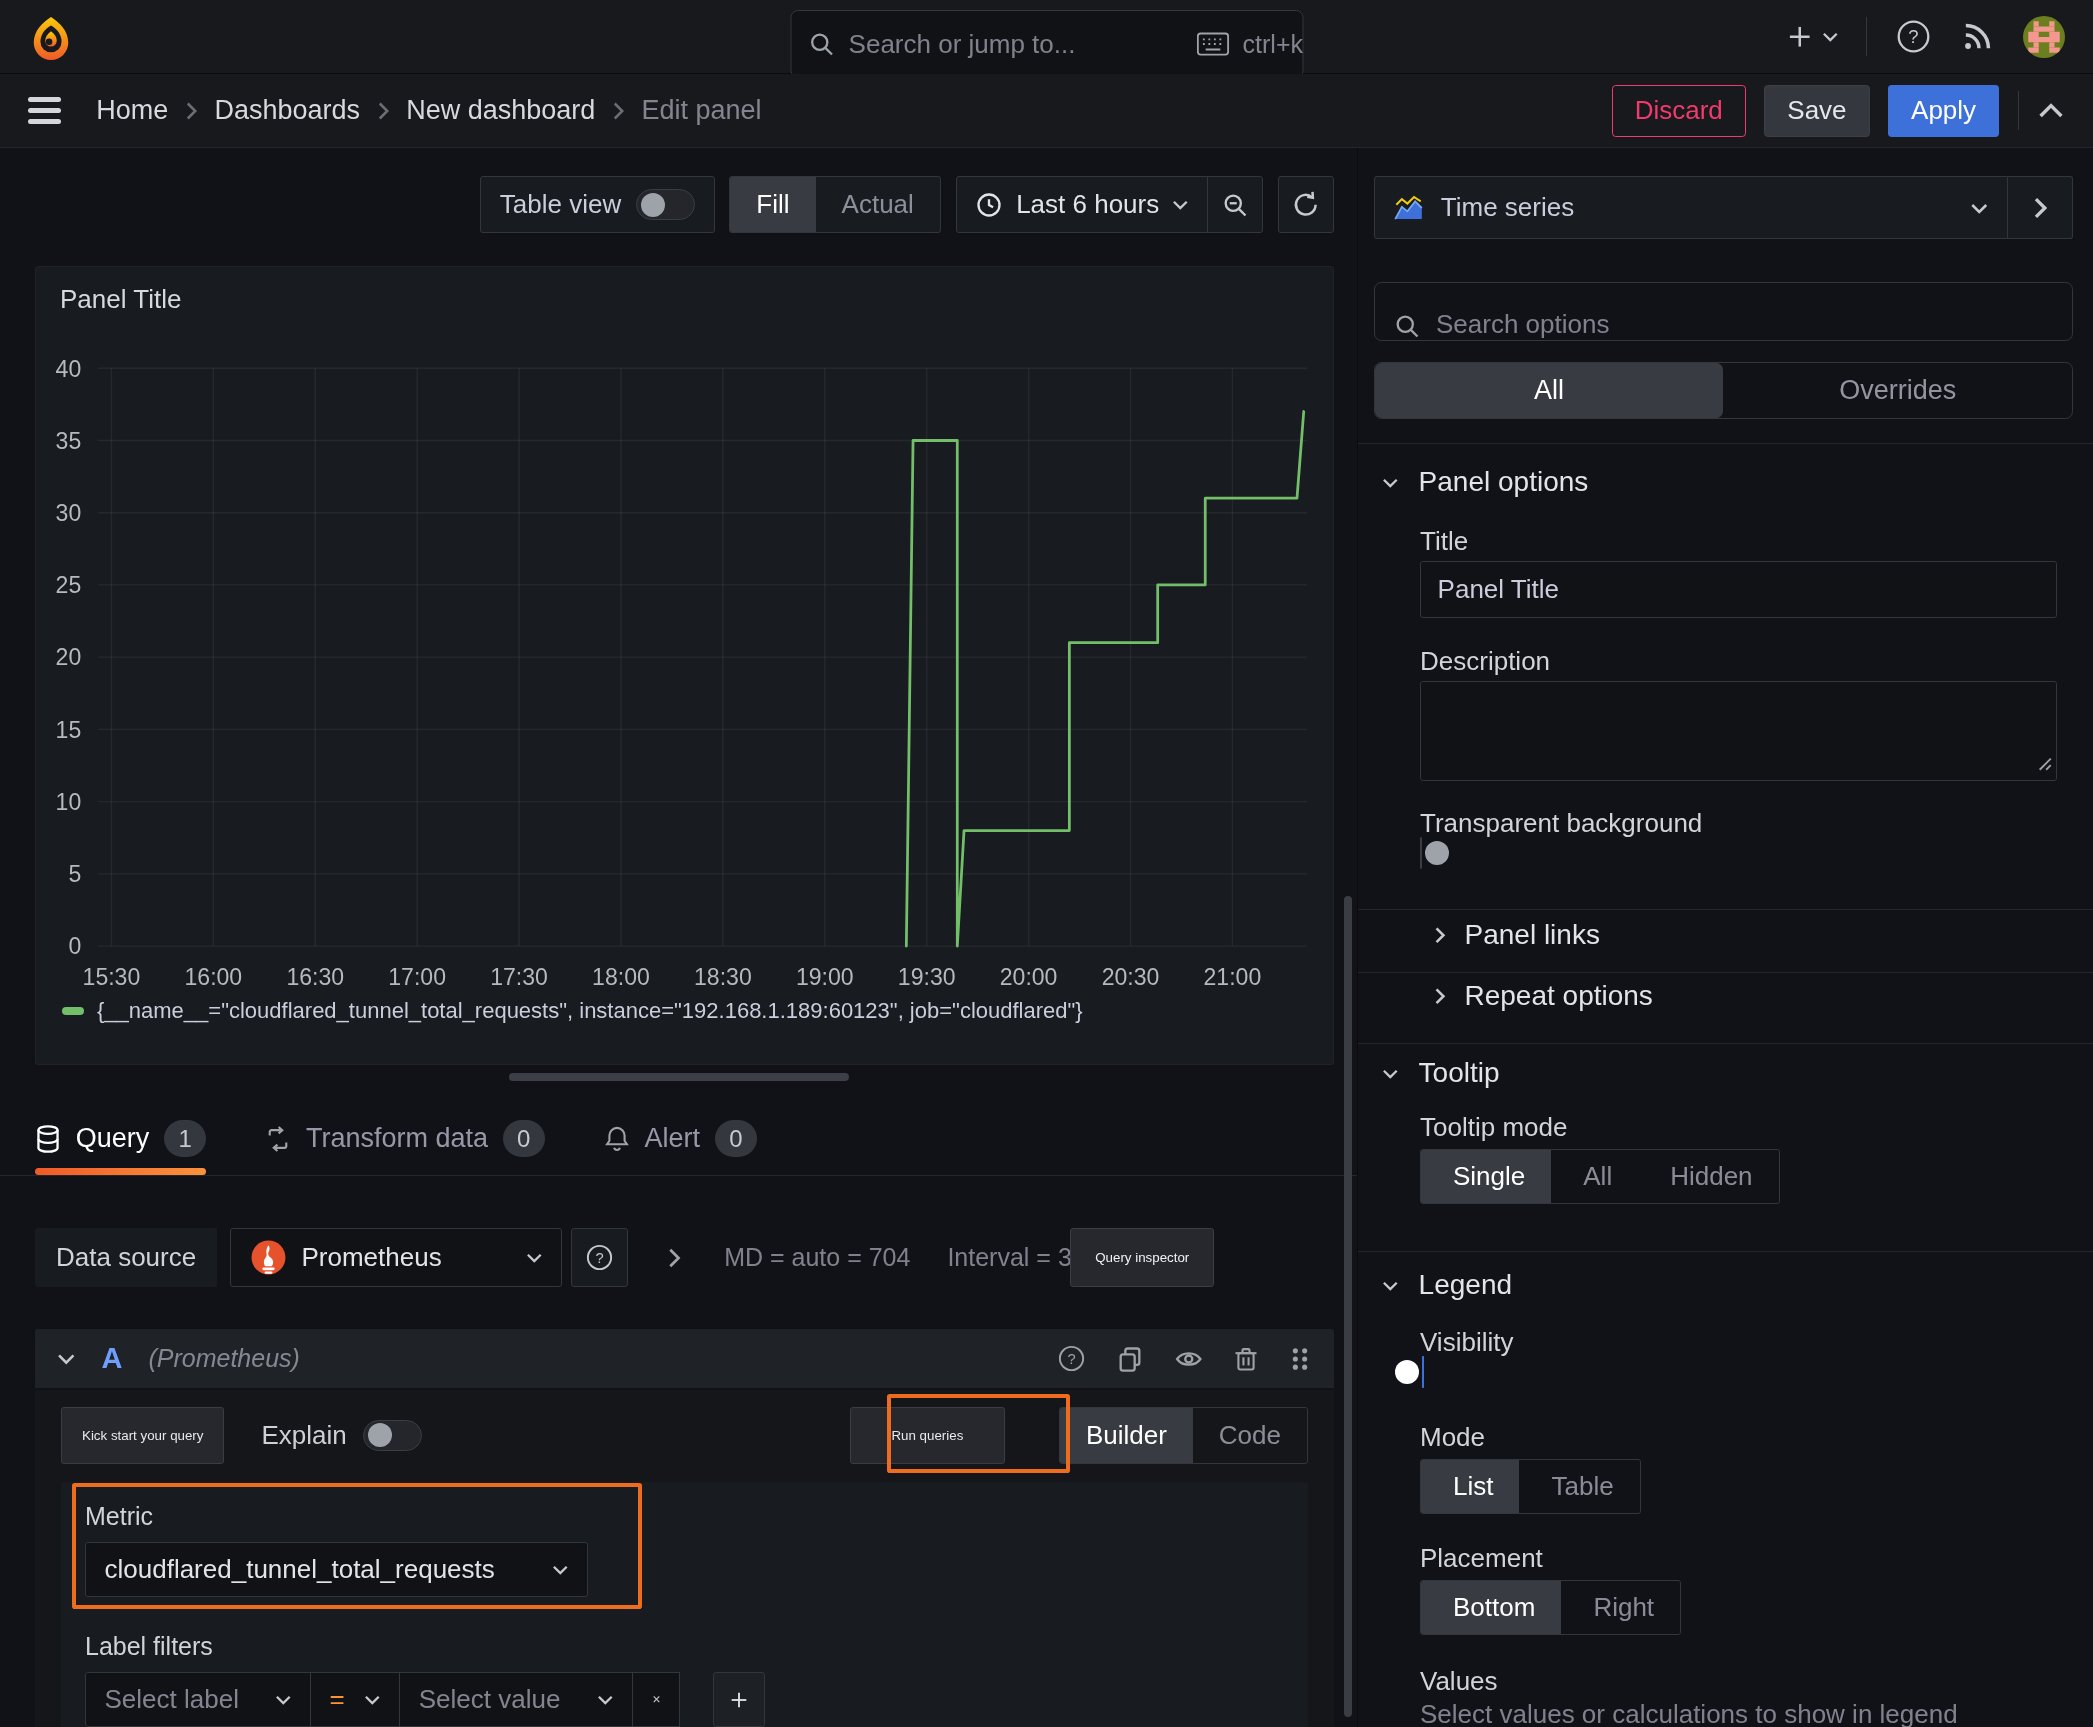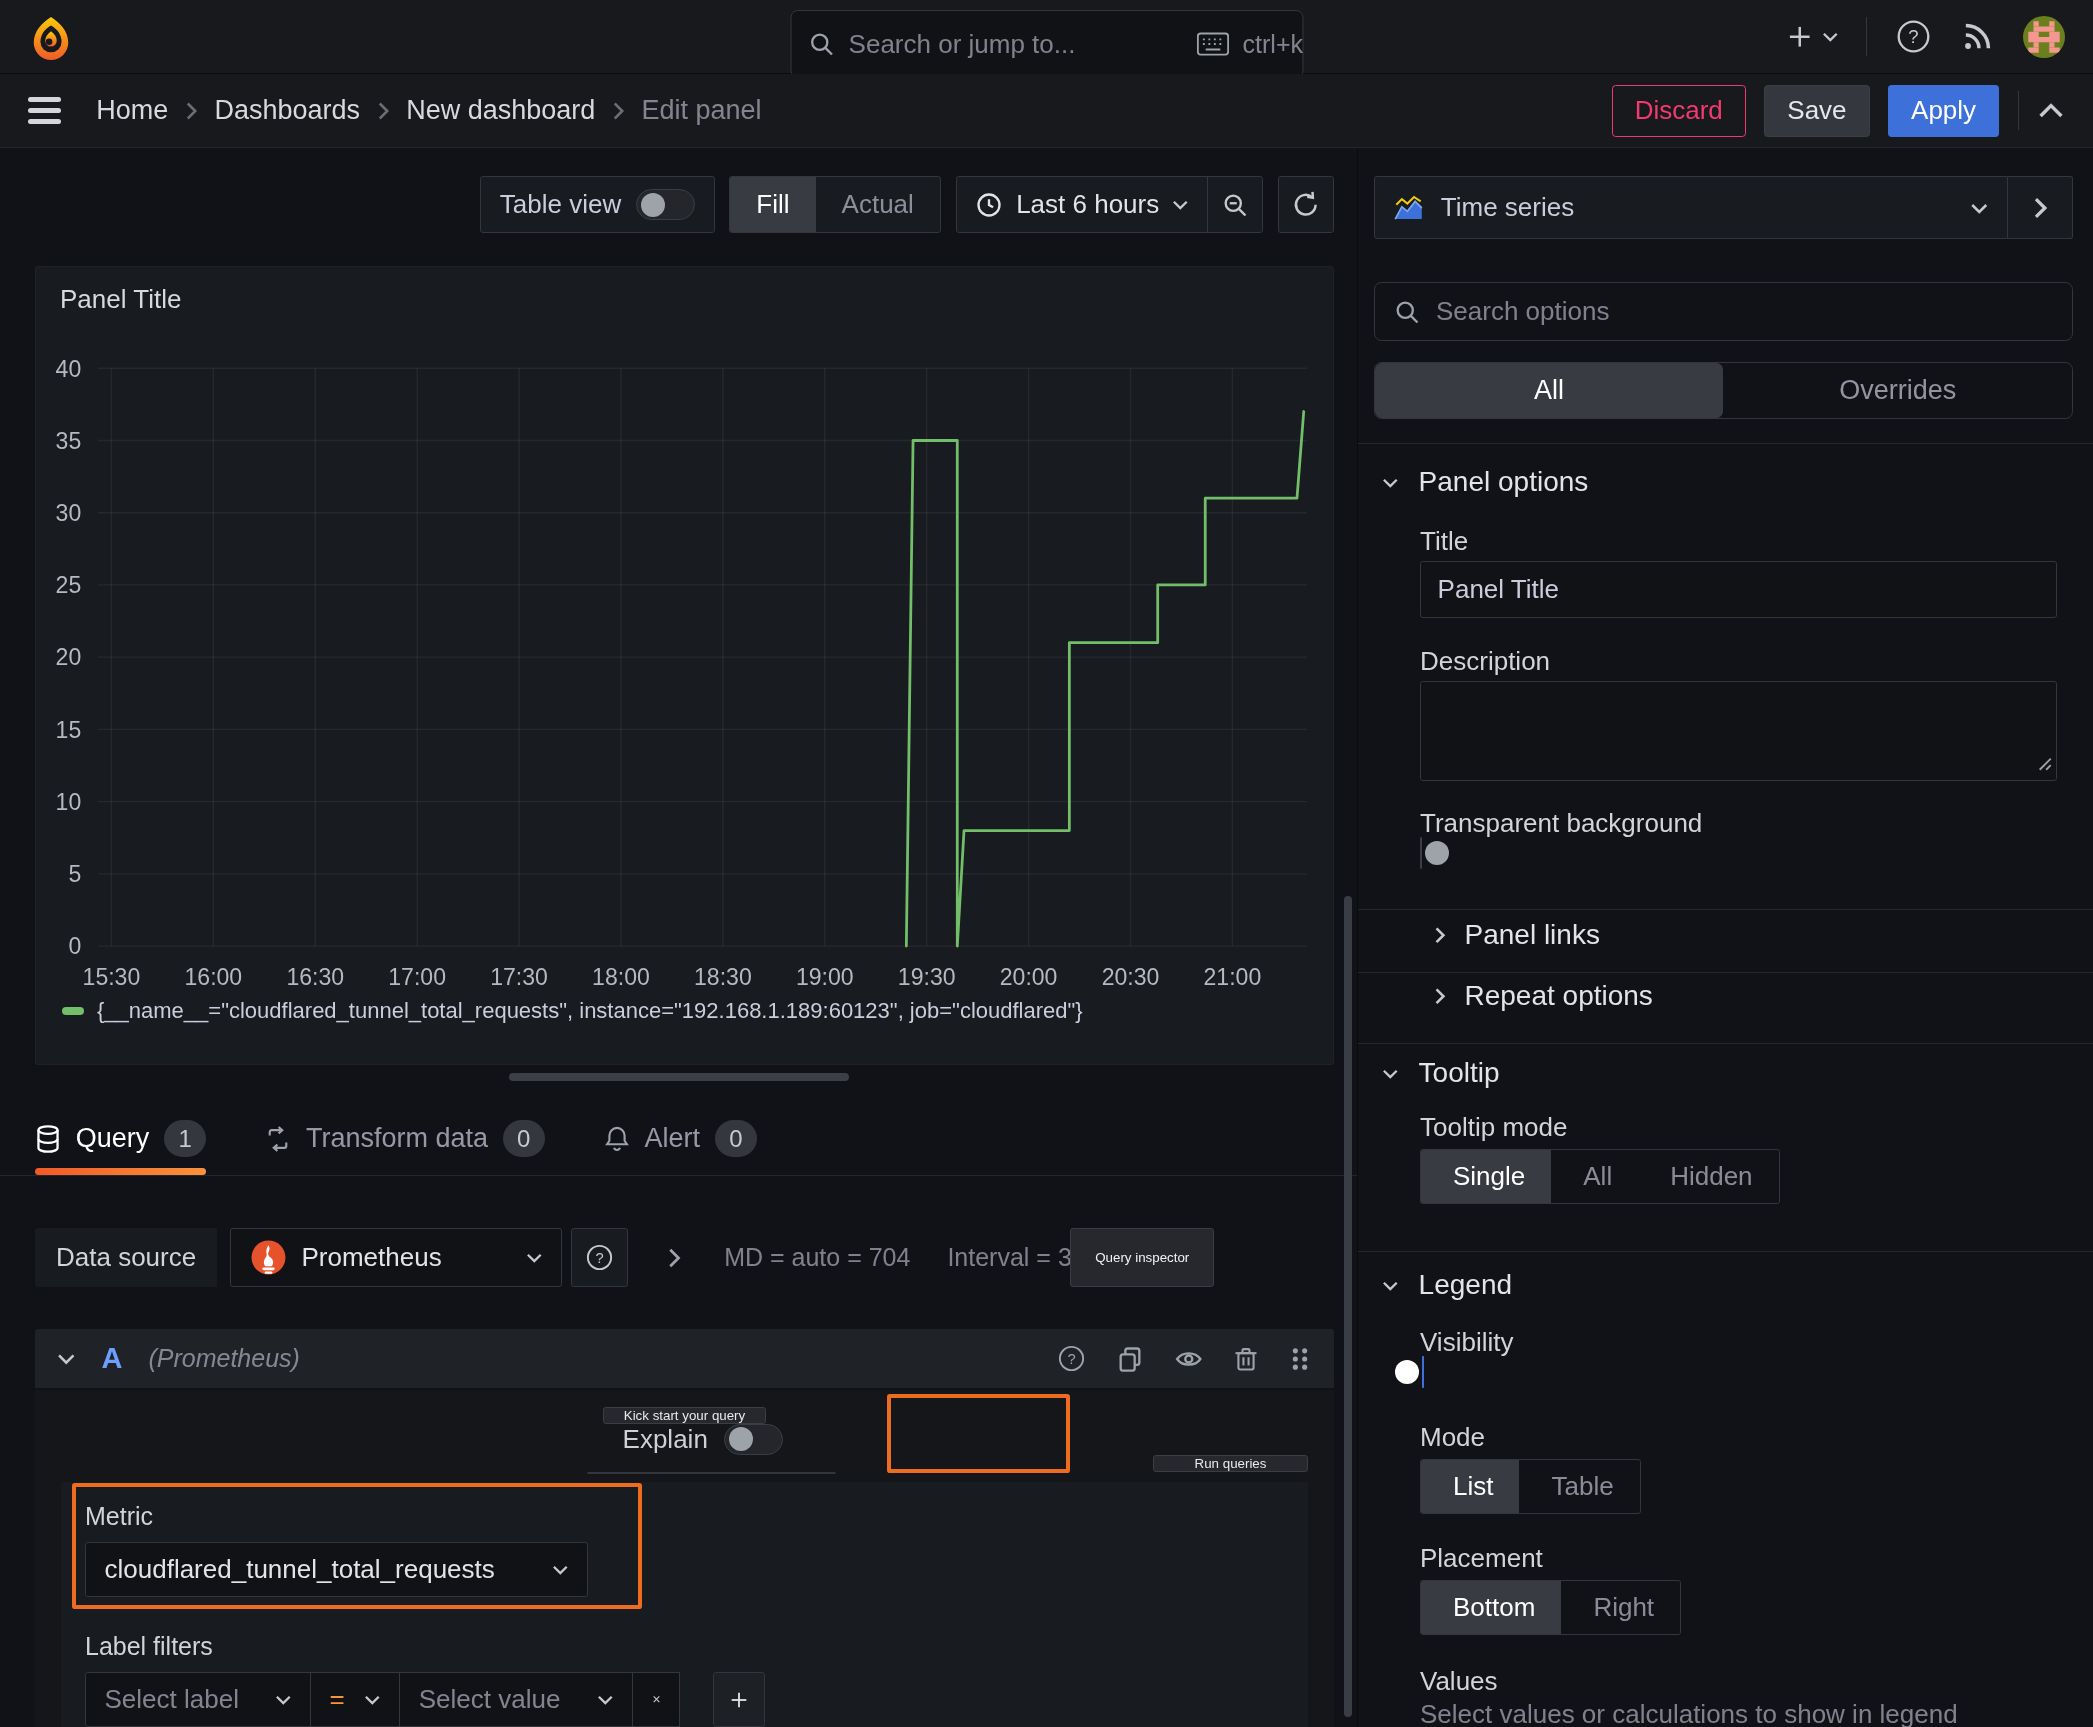--- a/index.html
+++ b/index.html
@@ -110,21 +110,21 @@
 
   
   .query-card { position:absolute; top:1181px; left:35px; width:1299px; bottom:0; }
   .qa-header { height:59px; background:#1f2226; display:flex; align-items:center; padding:0 22px; gap:26px;
                border-radius:2.8px 2.8px 0 0; }
   .qa-letter { color:#6e9fff; font-size:29px; font-weight:600; cursor:pointer; }
   .qa-source { color:rgba(204,204,220,0.6); font-style:italic; font-size:25px; }
   .qa-icons { margin-left:auto; display:flex; align-items:center; gap:29.5px; color:#9ea2a9; }
   .qa-icons > * { cursor:pointer; }
   .qa-body { position:absolute; top:61px; left:0; right:0; bottom:0; background:#141619; padding:16.6px 26px; }
-  .kick-row { display:flex; align-items:center; height:57px;flex-direction:column; }
+  .kick-row { display:flex; align-items:center; height:57px; }
   .kick-btn { background:#26282e; border:0.9px solid #3a3d44; border-radius:2.8px; height:57px;
               display:flex; align-items:center; padding:0 20px; cursor:pointer; color:#e8e9ec; }
   .explain { display:flex; align-items:center; gap:16.6px; margin-left:37px; color:#cfd0d6; }
   .run-btn { margin-left:auto; width:155px; justify-content:center; }
   .bc-group { margin-left:54px; background:#141619; border:0.9px solid #33363d; border-radius:2.8px;
               height:57px; display:flex; overflow:hidden; }
   .metric-block { margin-top:18.5px; background:#181b1f; border-radius:2.8px; padding:20px 24px 24px; }
   .fld-label { font-size:25px; color:#d3d4da; margin-bottom:11px; }
   .metric-select { width:503px; justify-content:space-between; height:55px; }
   .lf-label { margin-top:35px; }
@@ -145,21 +145,21 @@
                  background:#3a3d44; border-radius:4.6px; cursor:grab; }
 
   
   .rp-abs { position:absolute; }
   .ts-row { top:28px; left:15.7px; right:20px; height:63px; display:flex; }
   .ts-select { flex:1; background:#181b1f; border:0.9px solid #33363d; border-radius:2.8px 0 0 2.8px;
                display:flex; align-items:center; gap:16.6px; padding:0 18.5px; cursor:pointer; }
   .ts-arrow { width:65px; background:#181b1f; border:0.9px solid #33363d; border-left:none;
               border-radius:0 2.8px 2.8px 0; display:flex; align-items:center; justify-content:center; cursor:pointer; color:#c7c9cf; }
   .opt-search { top:134px; left:15.7px; right:20px; height:59px; border:0.9px solid #33363d; border-radius:7.4px;
-                display:flex; align-items:center; gap:14.8px; padding:0 18.5px; }
+                display:flex; align-items:flex-end; gap:14.8px; padding:0 18.5px; }
   .opt-search input { flex:1; background:transparent; border:none; outline:none; color:#ccccdc;
                 font-size:26px; font-family:inherit; }
   .opt-search input::placeholder { color:rgba(204,204,220,0.6); }
   .opt-tabs { top:214px; left:15.7px; right:20px; height:57px; border:0.9px solid #33363d; border-radius:7.4px;
               display:flex; overflow:hidden; }
   .opt-tab { flex:1; display:flex; align-items:center; justify-content:center; cursor:pointer;
              color:rgba(204,204,220,0.7); font-size:27px; }
   .opt-tab.sel { background:#383b42; color:#ffffff; border-radius:6.5px; }
   .rp-divider { left:0; right:0; height:0.9px; background:#24262b; }
   .sec-head { display:flex; align-items:center; gap:20px; left:24px; color:#e3e4e8;

